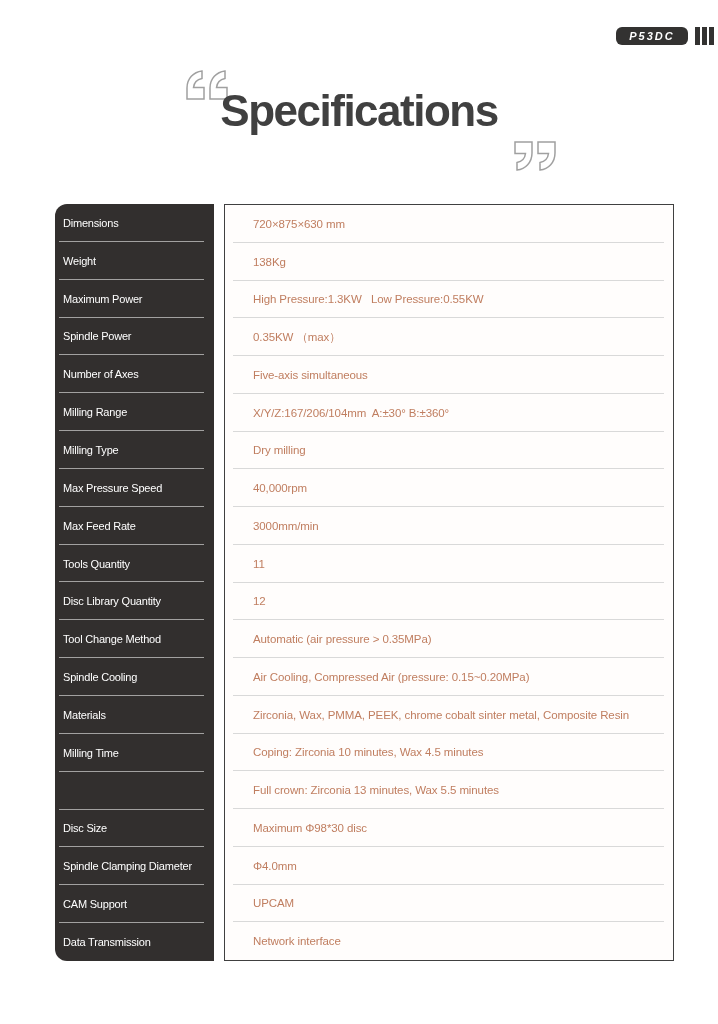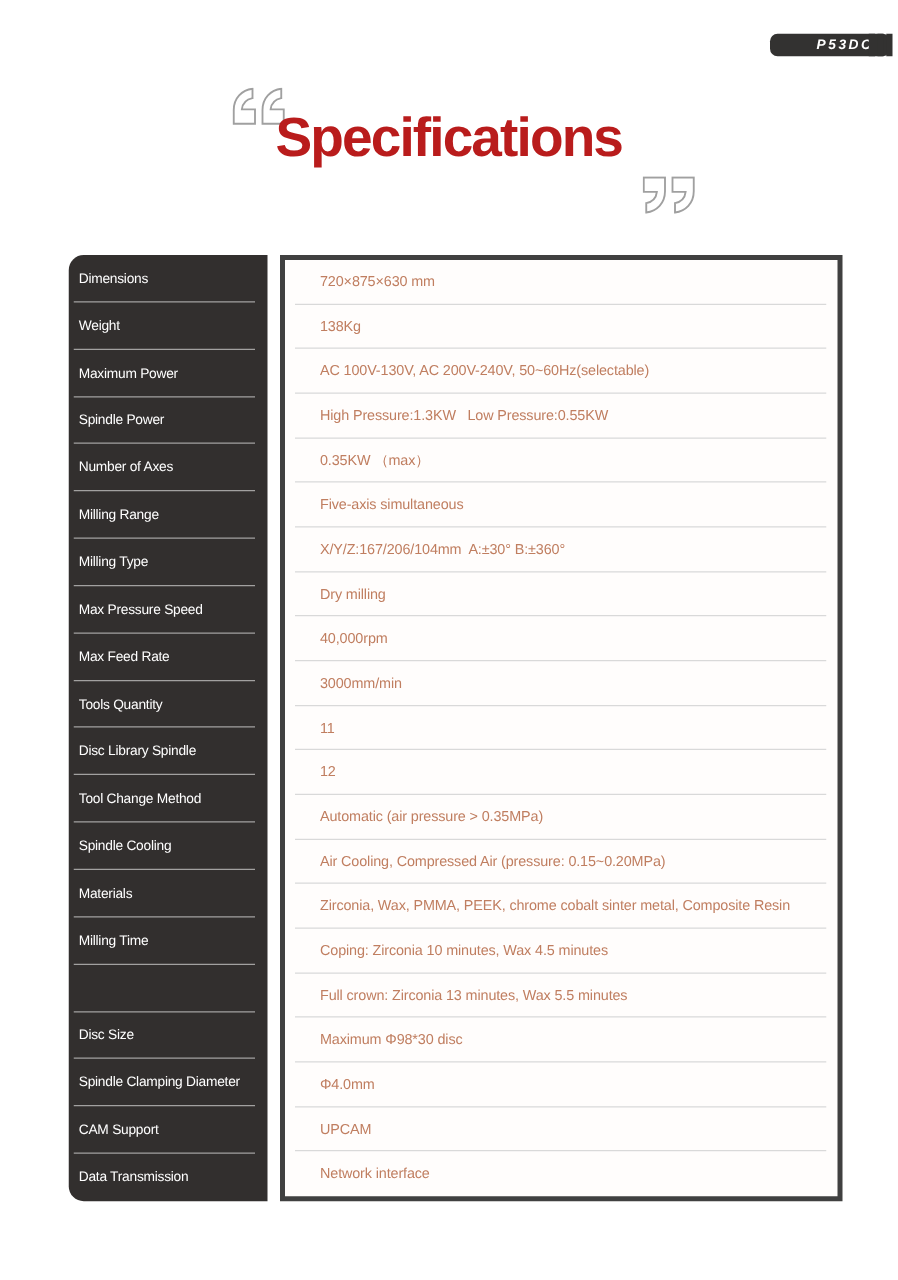--- a/index.html
+++ b/index.html
@@ -7,34 +7,34 @@
     position:relative;
     width:718px;height:1024px;
     background:#ffffff;
     font-family:"Liberation Sans",sans-serif;
     overflow:hidden;
   }
   
   .logo-badge{
     position:absolute;left:616px;top:27px;width:72px;height:18px;
     background:#333231;border-radius:6px;
-    display:flex;align-items:center;justify-content:center;padding-left:24px;
+    display:flex;align-items:center;justify-content:center;
   }
   .logo-badge span{
     color:#fff;font-weight:bold;font-style:italic;
     font-size:11px;letter-spacing:2px;line-height:1;
   }
   .logo-bars{position:absolute;left:695px;top:27px;height:18px;display:flex;gap:2px;}
   .logo-bars i{display:block;width:5px;height:18px;background:#333231;}
   
   .title-wrap{position:absolute;left:0;top:0;width:718px;height:190px;}
   .title-wrap h1{
     position:absolute;left:0;top:86px;width:100%;margin:0;
     text-align:center;font-size:44px;font-weight:bold;
-    letter-spacing:-1.5px;color:#b91c1c;
+    letter-spacing:-1.5px;color:#404040;
   }
   .quote{position:absolute;}
   .quote.open{left:183px;top:70px;}
   .quote.close{left:514px;top:141px;}
   
   .spec-labels{
     position:absolute;left:55px;top:204px;width:159px;height:757px;
     background:#322f2e;border-radius:12px 0 0 12px;
     display:flex;flex-direction:column;
   }
@@ -42,21 +42,21 @@
     flex:1;display:flex;align-items:center;position:relative;
     padding-left:8px;color:#ffffff;font-weight:normal;
     font-size:11px;letter-spacing:-0.2px;white-space:nowrap;
   }
   .label-row:not(:last-child)::after{
     content:"";position:absolute;left:4px;right:10px;bottom:0;height:1px;
     background:rgba(255,255,255,0.55);
   }
   .spec-values{
     position:absolute;left:224px;top:204px;width:450px;height:757px;
-    box-sizing:border-box;border:4px solid #404040;background:#fffdfc;
+    box-sizing:border-box;border:1px solid #404040;background:#fffdfc;
     display:flex;flex-direction:column;
   }
   .value-row{
     flex:1;display:flex;align-items:center;position:relative;
     padding-left:28px;color:#c07e60;
     font-size:11.5px;letter-spacing:-0.1px;white-space:nowrap;
   }
   .value-row:not(:last-child)::after{
     content:"";position:absolute;left:8px;right:9px;bottom:0;height:1px;
     background:#d9d9d9;
@@ -96,36 +96,35 @@
       <div class="label-row">Dimensions</div>
       <div class="label-row">Weight</div>
       <div class="label-row">Maximum Power</div>
       <div class="label-row">Spindle Power</div>
       <div class="label-row">Number of Axes</div>
       <div class="label-row">Milling Range</div>
       <div class="label-row">Milling Type</div>
       <div class="label-row">Max Pressure Speed</div>
       <div class="label-row">Max Feed Rate</div>
       <div class="label-row">Tools Quantity</div>
-      <div class="label-row">Disc Library Spindle</div>
+      <div class="label-row">Disc Library Quantity</div>
       <div class="label-row">Tool Change Method</div>
       <div class="label-row">Spindle Cooling</div>
       <div class="label-row">Materials</div>
       <div class="label-row">Milling Time</div>
       <div class="label-row"></div>
       <div class="label-row">Disc Size</div>
       <div class="label-row">Spindle Clamping Diameter</div>
       <div class="label-row">CAM Support</div>
       <div class="label-row">Data Transmission</div>
     </div>
 
   <div class="spec-values" id="spec-values">
       <div class="value-row">720×875×630 mm</div>
       <div class="value-row">138Kg</div>
-      <div class="value-row">AC 100V-130V, AC 200V-240V, 50~60Hz(selectable)</div>
       <div class="value-row">High Pressure:1.3KW&nbsp;&nbsp;&nbsp;Low Pressure:0.55KW</div>
       <div class="value-row">0.35KW&nbsp;（max）</div>
       <div class="value-row">Five-axis simultaneous</div>
       <div class="value-row">X/Y/Z:167/206/104mm&nbsp; A:±30° B:±360°</div>
       <div class="value-row">Dry milling</div>
       <div class="value-row">40,000rpm</div>
       <div class="value-row">3000mm/min</div>
       <div class="value-row">11</div>
       <div class="value-row">12</div>
       <div class="value-row">Automatic (air pressure &gt; 0.35MPa)</div>

